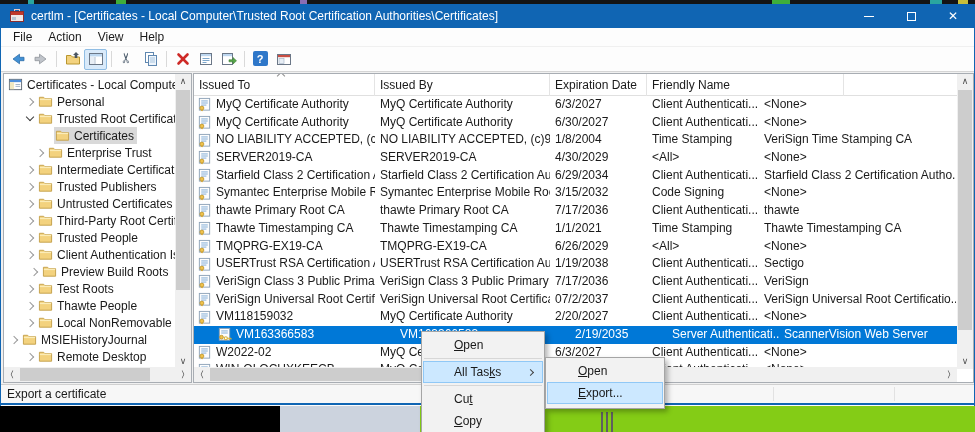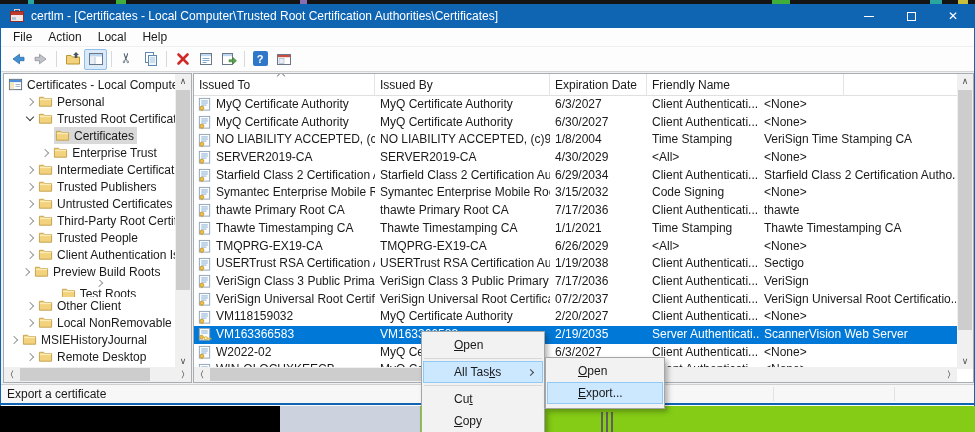--- a/index.html
+++ b/index.html
@@ -66,21 +66,21 @@
   .list-vsb { right:0; top:0; width:16px; height:295px; }
   .list-hsb { left:0; bottom:0; width:763px; height:15px; }
 
   
   .lv-header { position:absolute; left:0; top:0; right:16px; height:22px; background:#fff; border-bottom:1px solid #e0e0e0; display:flex; }
   .lv-hcell { height:22px; line-height:23px; padding-left:5px; border-right:1px solid #e4e4e4; position:relative;
     white-space:nowrap; overflow:hidden; flex:0 0 auto; }
   .sort-caret { position:absolute; top:-1px; left:84px; width:6px; height:6px; border-left:1.3px solid #8c8c8c; border-top:1.3px solid #8c8c8c; transform:rotate(45deg); }
   .lv-rows { position:absolute; left:0; top:22px; right:16px; height:273px; overflow:hidden; }
   .lv-row { height:17.7px; display:flex; align-items:center; }
-  .lv-row.sel { background:var(--sel); color:#fff; }
+  .lv-row.sel { background:var(--sel); color:#fff;padding-left:20px; }
   .lv-cell { padding-left:5px; white-space:nowrap; overflow:hidden; flex:0 0 auto; height:17.7px; line-height:17.7px; }
   .lv-cell.c0 { display:flex; align-items:center; padding-left:3px; }
   .lv-ic { width:15px; height:15px; margin-right:4px; flex:0 0 auto; }
   .lv-ic svg { width:15px; height:15px; display:block; }
 
   
   .statusbar { height:19px; background:#f7f7f7; border-top:1px solid #d0d0d0; position:relative; line-height:18px; padding-left:6px; }
   .statusbar .sb-div { position:absolute; top:2px; bottom:2px; width:1px; background:#e2e2e2; }
   .win-bottom { height:2px; background:var(--titlebar); }
 
@@ -133,21 +133,21 @@
           </div>
         <div class="win-btn">
             <span class="glyph-close">✕</span>
           </div>
       </div>
     </div>
 
     <div class="menubar" id="menubar">
         <div class="mb-item">File</div>
         <div class="mb-item">Action</div>
-        <div class="mb-item">Local</div>
+        <div class="mb-item">View</div>
         <div class="mb-item">Help</div>
       </div>
     <div class="toolbar" id="toolbar">
         <div class="tb-btn">
           <span class="icon16">
             <svg viewBox="0 0 16 16">
               <path d="M9.5 3.2 L3 8 L9.5 12.8 V9.7 H14 V6.3 H9.5 Z" fill="#4190d4" stroke="#2d6da8" stroke-width="0.8"></path>
             </svg>
           </span>
         </div>
@@ -298,21 +298,21 @@
               <span class="tree-label-box sel">
                 <span class="tree-ic">
                   <svg viewBox="0 0 16 16">
                     <path d="M1.5 3.5 H6 L7.5 5 H14.5 V13 H1.5 Z" fill="#f3d27e" stroke="#c3a04a"></path>
                     <path d="M2 5.8 H14" stroke="#fbecb8" stroke-width="1.4"></path>
                   </svg>
                 </span>
                 <span>Certificates</span>
               </span>
             </div>
-            <div class="tree-row" style="padding-left: 20px; justify-content: center;">
+            <div class="tree-row" style="padding-left: 30px;">
               <span class="chev-box">
                 <span class="chev "></span>
               </span>
               <span class="tree-label-box">
                 <span class="tree-ic">
                   <svg viewBox="0 0 16 16">
                     <path d="M1.5 3.5 H6 L7.5 5 H14.5 V13 H1.5 Z" fill="#f3d27e" stroke="#c3a04a"></path>
                     <path d="M2 5.8 H14" stroke="#fbecb8" stroke-width="1.4"></path>
                   </svg>
                 </span>
@@ -396,35 +396,35 @@
               <span class="tree-label-box">
                 <span class="tree-ic">
                   <svg viewBox="0 0 16 16">
                     <path d="M1.5 3.5 H6 L7.5 5 H14.5 V13 H1.5 Z" fill="#f3d27e" stroke="#c3a04a"></path>
                     <path d="M2 5.8 H14" stroke="#fbecb8" stroke-width="1.4"></path>
                   </svg>
                 </span>
                 <span>Client Authentication Issu</span>
               </span>
             </div>
-            <div class="tree-row" style="padding-left: 16px;">
+            <div class="tree-row" style="padding-left: 24px;">
               <span class="chev-box">
                 <span class="chev "></span>
               </span>
               <span class="tree-label-box">
                 <span class="tree-ic">
                   <svg viewBox="0 0 16 16">
                     <path d="M1.5 3.5 H6 L7.5 5 H14.5 V13 H1.5 Z" fill="#f3d27e" stroke="#c3a04a"></path>
                     <path d="M2 5.8 H14" stroke="#fbecb8" stroke-width="1.4"></path>
                   </svg>
                 </span>
                 <span>Preview Build Roots</span>
               </span>
             </div>
-            <div class="tree-row" style="padding-left: 20px; flex-direction: column;">
+            <div class="tree-row" style="padding-left: 20px;">
               <span class="chev-box">
                 <span class="chev "></span>
               </span>
               <span class="tree-label-box">
                 <span class="tree-ic">
                   <svg viewBox="0 0 16 16">
                     <path d="M1.5 3.5 H6 L7.5 5 H14.5 V13 H1.5 Z" fill="#f3d27e" stroke="#c3a04a"></path>
                     <path d="M2 5.8 H14" stroke="#fbecb8" stroke-width="1.4"></path>
                   </svg>
                 </span>
@@ -435,21 +435,21 @@
               <span class="chev-box">
                 <span class="chev "></span>
               </span>
               <span class="tree-label-box">
                 <span class="tree-ic">
                   <svg viewBox="0 0 16 16">
                     <path d="M1.5 3.5 H6 L7.5 5 H14.5 V13 H1.5 Z" fill="#f3d27e" stroke="#c3a04a"></path>
                     <path d="M2 5.8 H14" stroke="#fbecb8" stroke-width="1.4"></path>
                   </svg>
                 </span>
-                <span>Other Client</span>
+                <span>Thawte People</span>
               </span>
             </div>
             <div class="tree-row" style="padding-left: 20px;">
               <span class="chev-box">
                 <span class="chev "></span>
               </span>
               <span class="tree-label-box">
                 <span class="tree-ic">
                   <svg viewBox="0 0 16 16">
                     <path d="M1.5 3.5 H6 L7.5 5 H14.5 V13 H1.5 Z" fill="#f3d27e" stroke="#c3a04a"></path>

